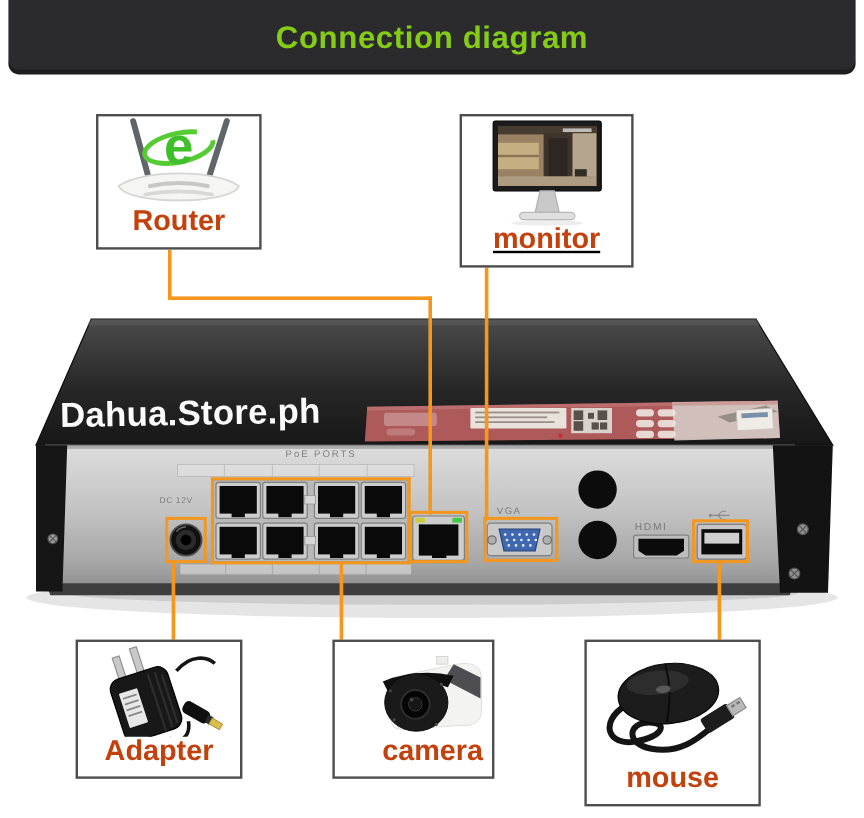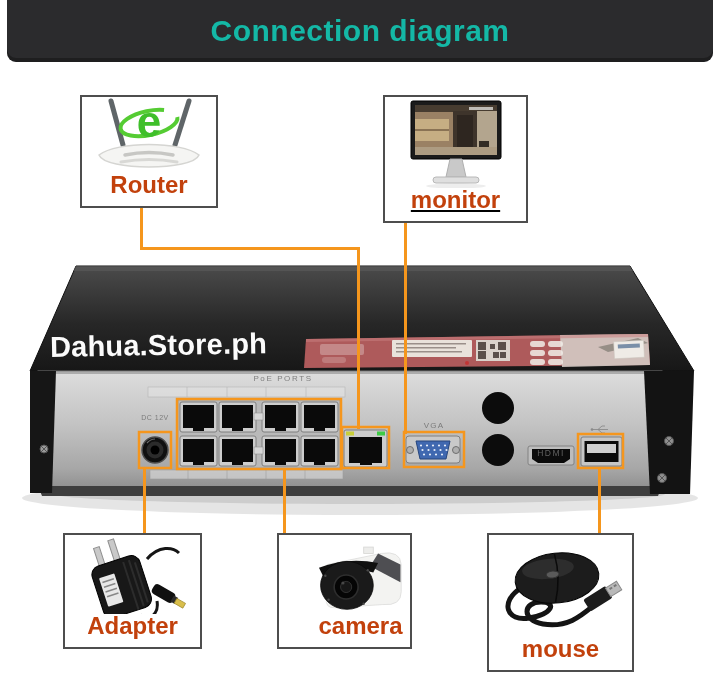--- a/index.html
+++ b/index.html
@@ -3,33 +3,33 @@
 <meta charset="utf-8">
 <style>
   html,body{margin:0;padding:0;background:#fff;}
   .stage{position:relative;width:720px;height:682px;background:#ffffff;overflow:hidden;
          font-family:"Liberation Sans",sans-serif;}
 
   
   .titlebar{position:absolute;left:7px;top:0;width:706px;height:62px;background:#2B2B2D;
             border-radius:0 0 9px 9px;display:flex;align-items:center;justify-content:center;
             box-shadow:inset 0 -4px 0 rgba(0,0,0,.30);z-index:6;}
-  .titlebar .t{color:#14b8a6;font-size:30px;font-weight:700;letter-spacing:.5px;}
+  .titlebar .t{color:#84cc16;font-size:26px;font-weight:700;letter-spacing:.5px;}
 
   
   .devsvg{position:absolute;left:0;top:0;z-index:1;}
 
   
   .watermark{position:absolute;left:50px;top:329px;font-size:29px;font-weight:700;color:#FBFBFB;
              letter-spacing:.2px;transform:rotate(-1deg);z-index:5;}
-  .engrave{position:absolute;color:#6f6f6f;text-align:center;z-index:5;opacity:.85;}
+  .engrave{position:absolute;color:#6f6f6f;z-index:5;opacity:.85;}
   .eng-poe{left:238px;top:374px;width:90px;font-size:8px;letter-spacing:1.6px;}
   .eng-dc{left:133px;top:414px;width:44px;font-size:7px;letter-spacing:.5px;}
   .eng-vga{left:414px;top:421px;width:40px;font-size:8px;letter-spacing:1.2px;}
-  .eng-hdmi{left:529px;top:448px;width:44px;font-size:8.5px;letter-spacing:1.4px;}
+  .eng-hdmi{left:529px;top:434px;width:44px;font-size:8.5px;letter-spacing:1.4px;}
 
   
   .itembox{position:absolute;background:#fff;border:2px solid #4E4E4E;box-sizing:border-box;
            display:flex;flex-direction:column;align-items:center;z-index:6;}
   .itembox .art{flex:1;width:100%;display:flex;align-items:center;justify-content:center;overflow:hidden;}
   .itembox .lbl{font-size:24px;font-weight:700;color:#c2410c;line-height:1;padding-bottom:9px;}
   .box-router{left:80px;top:95px;width:138px;height:113px;}
   .box-monitor{left:383px;top:95px;width:145px;height:128px;text-decoration:underline;}
   .box-adapter{left:63px;top:533px;width:139px;height:116px;}
   .box-camera{left:277px;top:533px;width:135px;height:116px;padding-left:32px;}

